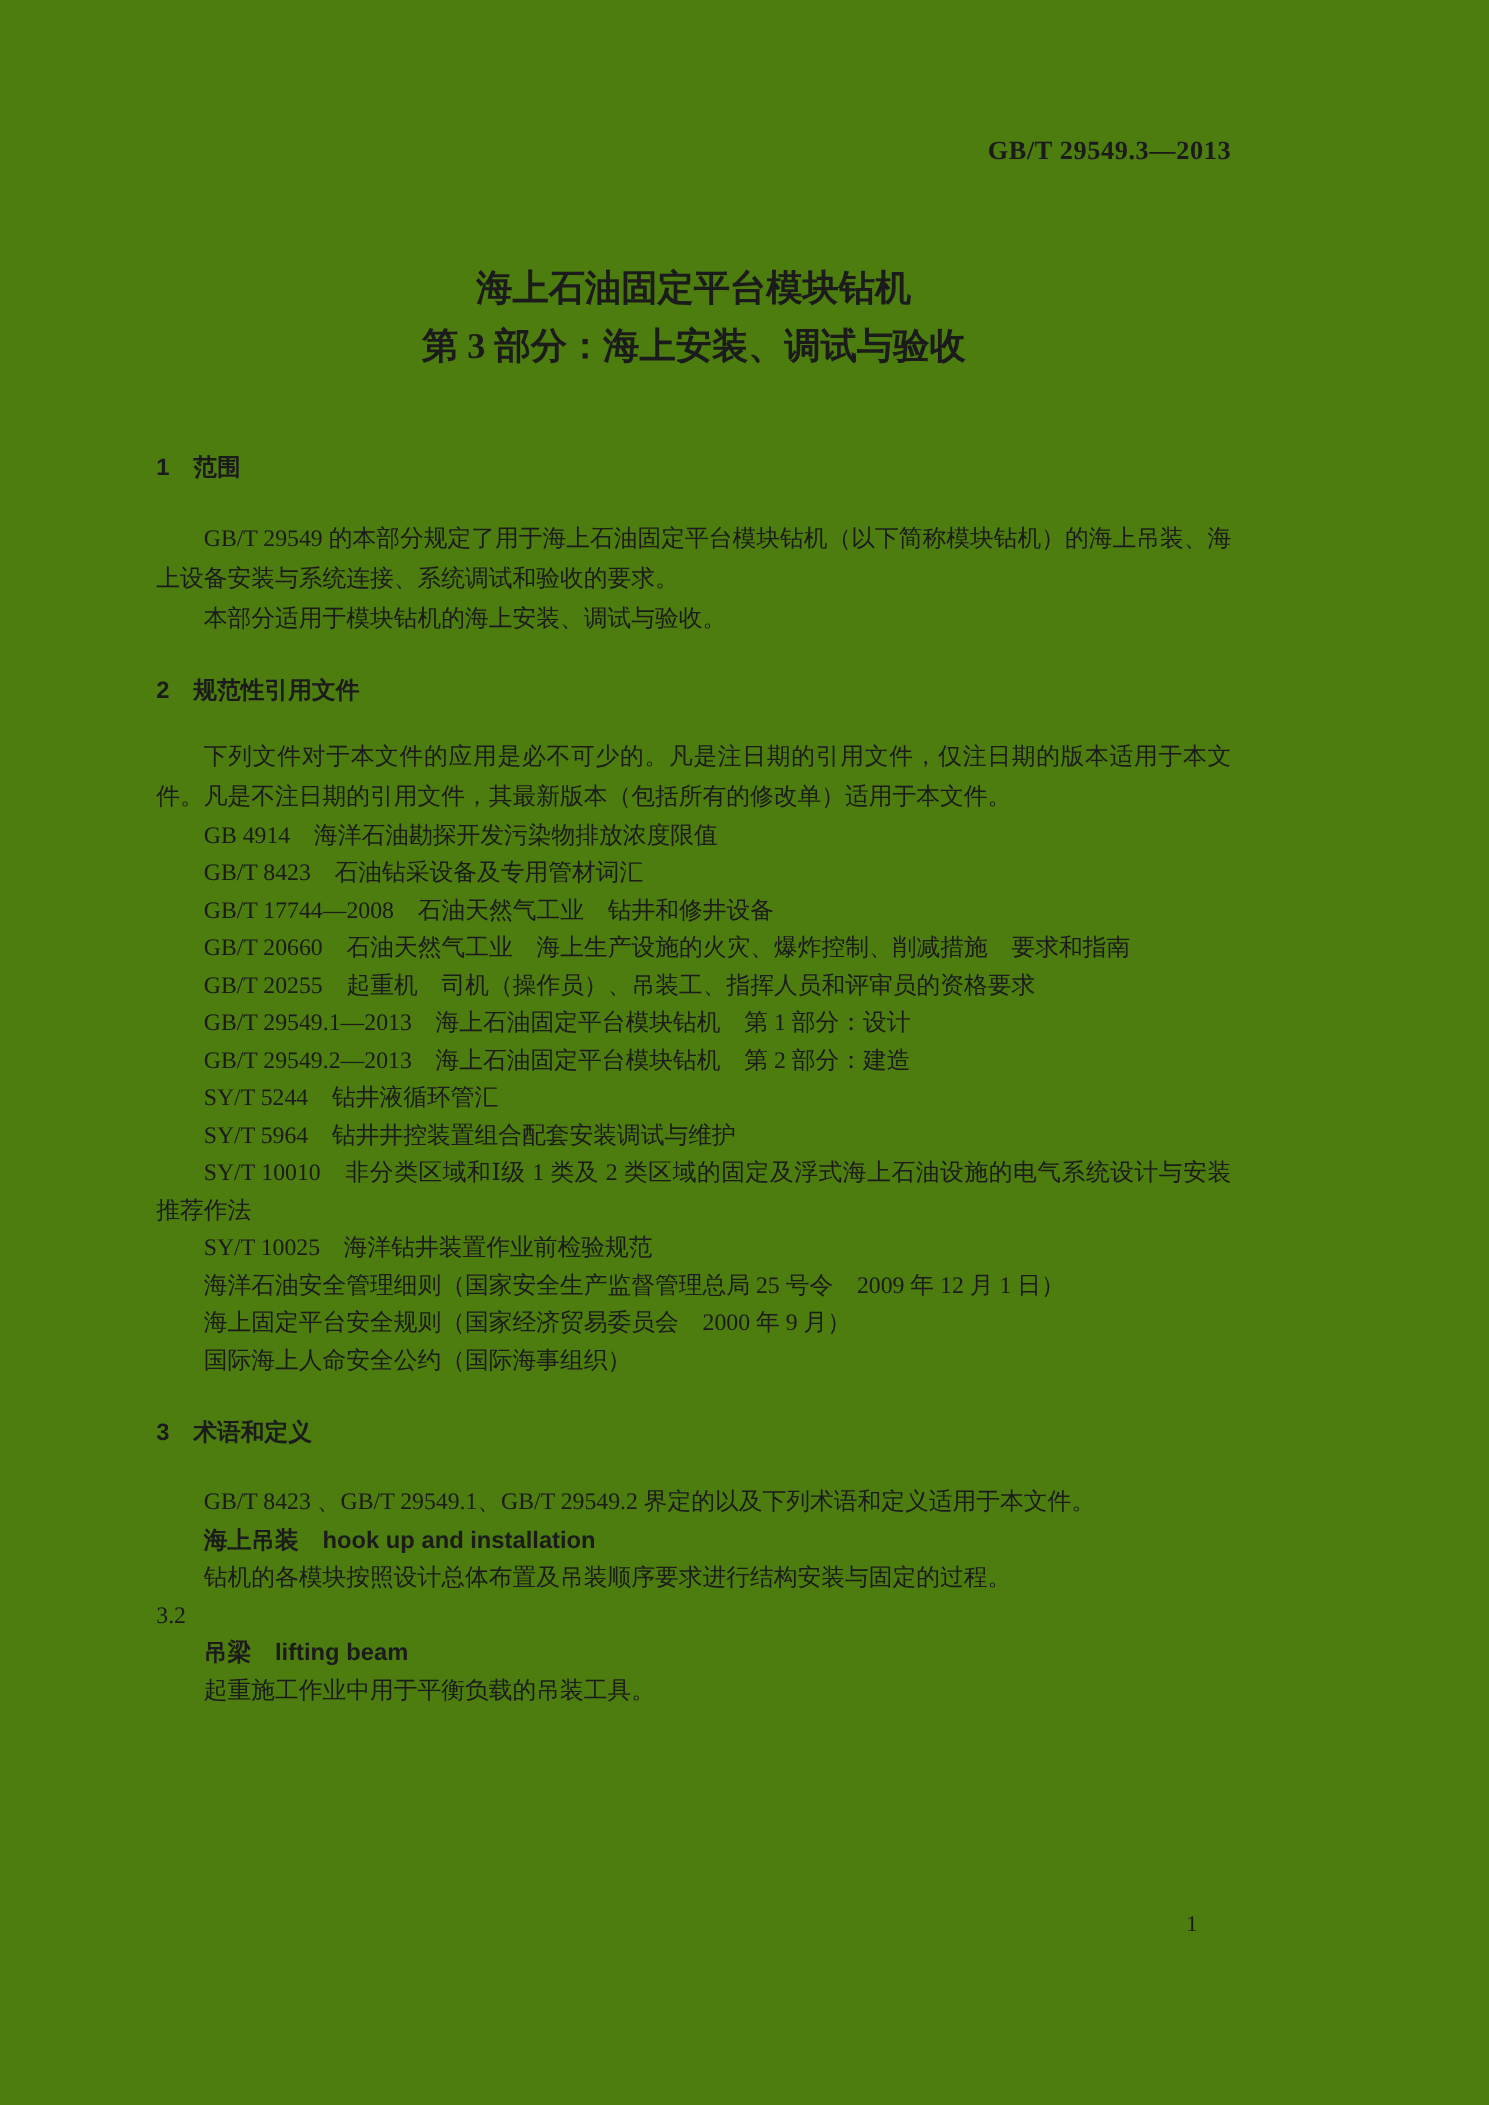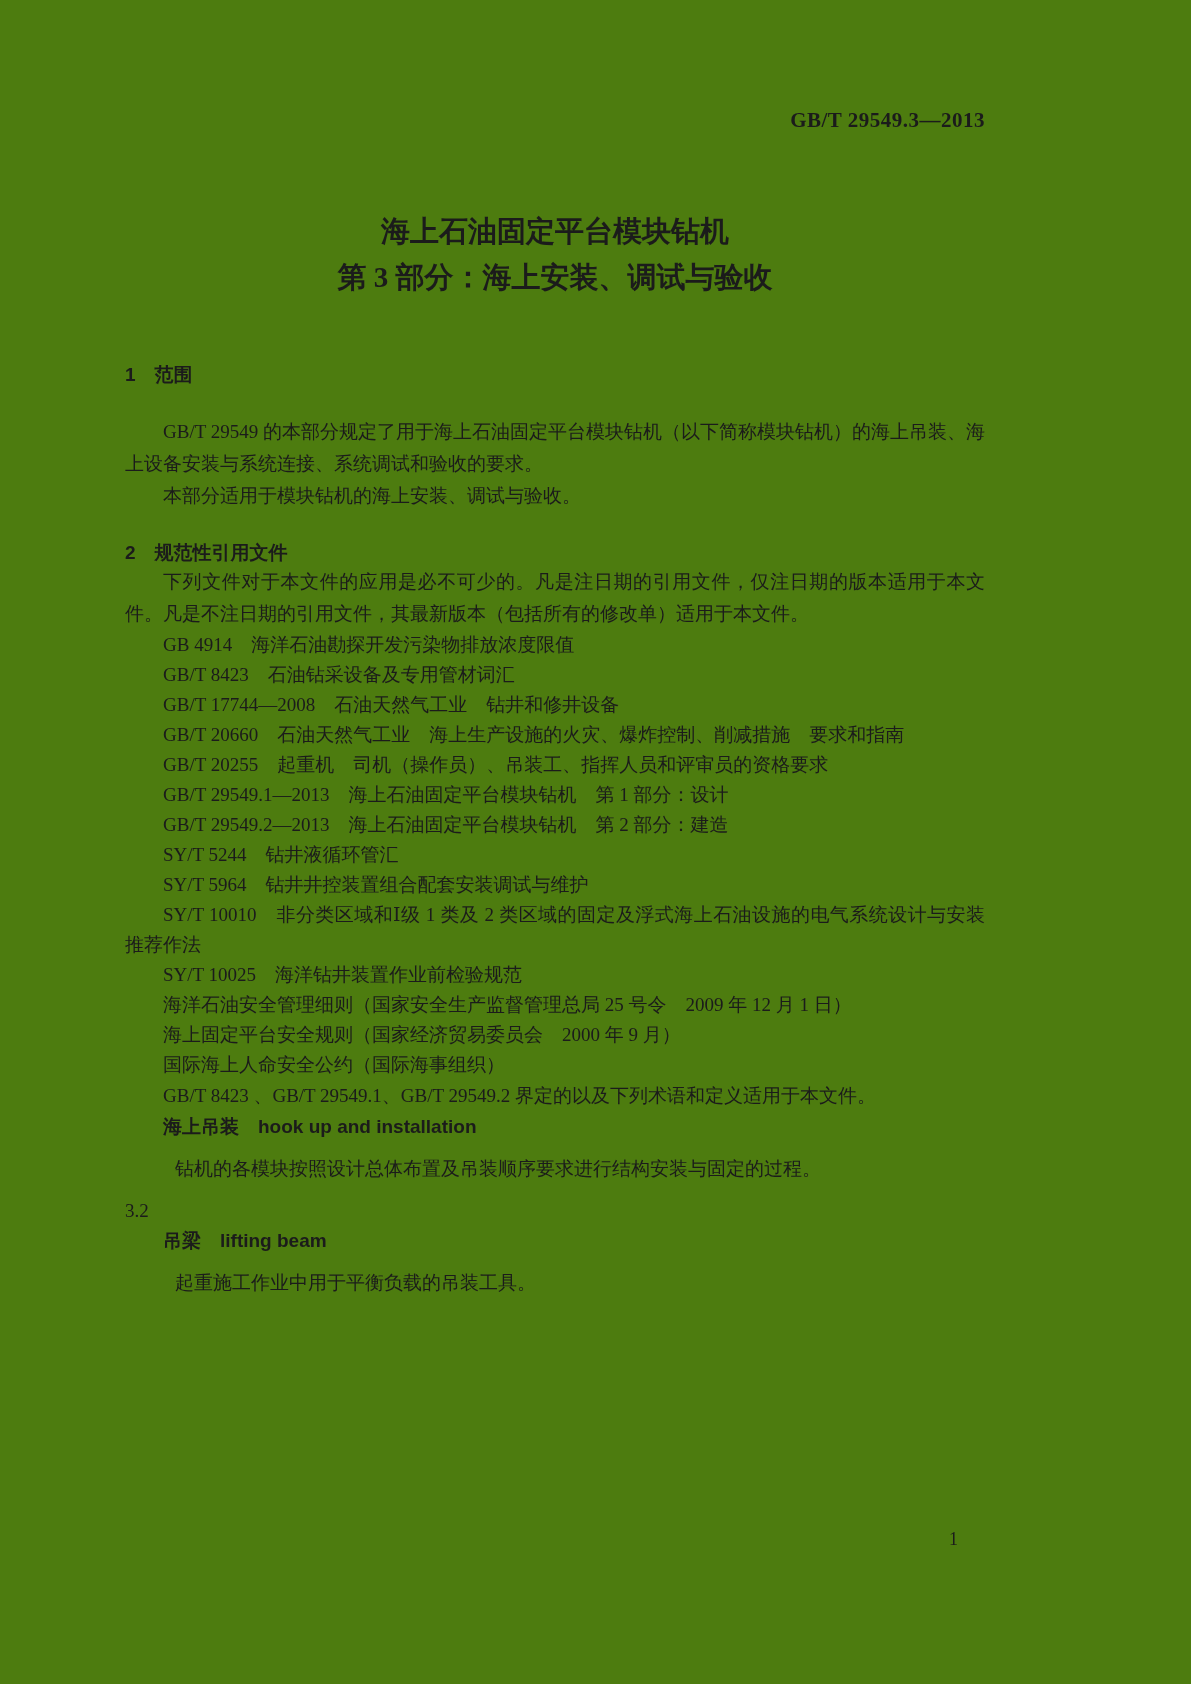--- a/index.html
+++ b/index.html
@@ -38,21 +38,21 @@
   .doc-title span { display: block; }
   .sec-heading {
     font-family: "Liberation Sans", "DejaVu Sans", sans-serif;
     font-size: 19px;
     font-weight: bold;
     line-height: 26px;
     margin: 0;
   }
   .sec-heading .sec-num { margin-right: 1em; }
   .mt-sec1 { margin-top: 62px; margin-bottom: 28px; }
-  .mt-sec2 { margin-top: 28px; }
+  .mt-sec2 { margin-top: 28px; margin-bottom: 24px; }
   .mt-sec3 { margin-top: 30px; margin-bottom: 26px; }
   .body-para {
     margin: 0;
     line-height: 32px;
     text-align: justify;
     text-indent: 2em;
   }
   .ref-item {
     margin: 0;
     line-height: 30px;
@@ -68,21 +68,21 @@
     line-height: 30px;
     text-indent: 2em;
     font-weight: bold;
   }
   .term-cn { font-family: "Liberation Sans", "DejaVu Sans", sans-serif; }
   .term-en {
     font-family: Liberation Sans, sans-serif;
     margin-left: 1em;
   }
   .term-def {
-    margin: 12px;
+    margin: 0;
     line-height: 30px;
     text-align: justify;
     text-indent: 2em;
   }
   .page-number {
     position: absolute;
     right: 233px;
     top: 1528px;
     font-size: 18px;
     line-height: 22px;
@@ -118,20 +118,23 @@
   <p class="ref-item">GB/T 29549.1—2013　海上石油固定平台模块钻机　第 1 部分：设计</p>
   <p class="ref-item">GB/T 29549.2—2013　海上石油固定平台模块钻机　第 2 部分：建造</p>
   <p class="ref-item">SY/T 5244　钻井液循环管汇</p>
   <p class="ref-item">SY/T 5964　钻井井控装置组合配套安装调试与维护</p>
   <p class="ref-item">SY/T 10010　非分类区域和Ⅰ级 1 类及 2 类区域的固定及浮式海上石油设施的电气系统设计与安装推荐作法</p>
   <p class="ref-item">SY/T 10025　海洋钻井装置作业前检验规范</p>
   <p class="ref-item">海洋石油安全管理细则（国家安全生产监督管理总局 25 号令　2009 年 12 月 1 日）</p>
   <p class="ref-item">海上固定平台安全规则（国家经济贸易委员会　2000 年 9 月）</p>
   <p class="ref-item">国际海上人命安全公约（国际海事组织）</p>
 
+  <h2 class="sec-heading mt-sec3">
+    <span class="sec-num">3</span><span>术语和定义</span>
+  </h2>
   <p class="body-para">GB/T 8423 、GB/T 29549.1、GB/T 29549.2 界定的以及下列术语和定义适用于本文件。</p>
 
   <div class="term-block">
     <p class="term-line">
       <span class="term-cn">海上吊装</span><span class="term-en">hook up and installation</span>
     </p>
     <p class="term-def">钻机的各模块按照设计总体布置及吊装顺序要求进行结构安装与固定的过程。</p>
   </div>
 
   <div class="term-block">

